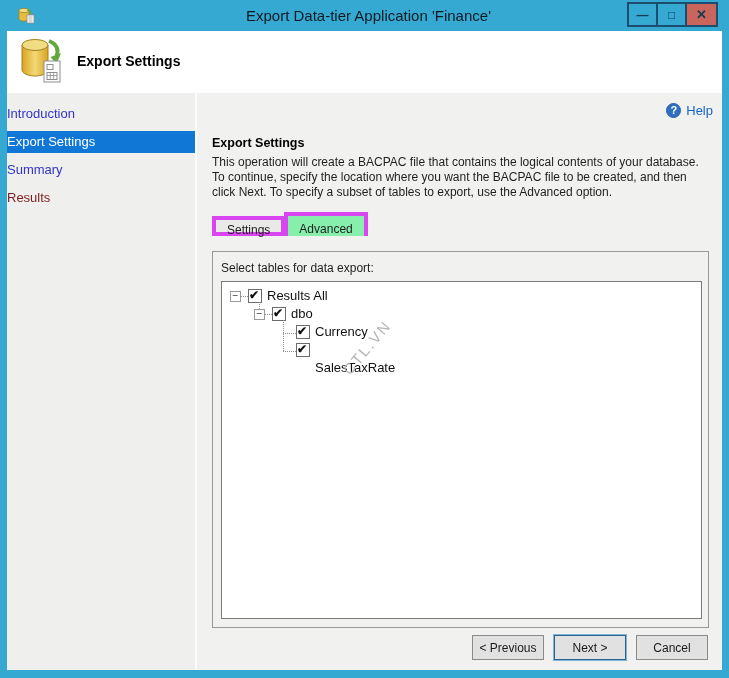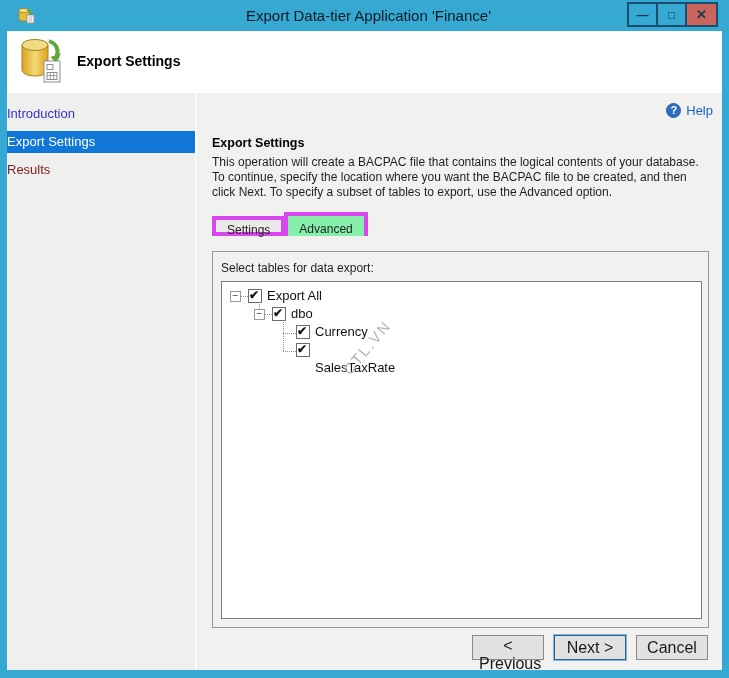--- a/index.html
+++ b/index.html
@@ -76,21 +76,21 @@
   .t-expand span { display:block; font-size:10px; line-height:8px; color:#333; }
   .tdot-h { position:absolute; height:0; border-top:1px dotted #909090; }
   .tdot-v { position:absolute; width:0; border-left:1px dotted #909090; }
 
   .watermark { position:absolute; left:112px; top:57px; transform:rotate(-50deg);
                font-size:15px; letter-spacing:2px; color:#B5B5B5; white-space:nowrap; }
 
   
   .footer-buttons { position:absolute; right:14px; bottom:10px; display:flex; gap:10px; }
   .btn { width:72px; height:25px; background:#E1E1E1; border:1px solid #8A8A8A;
-         font-size:16px; color:#1A1A1A; font-family:"Liberation Sans",sans-serif; cursor:pointer; }
+         font-size:12px; color:#1A1A1A; font-family:"Liberation Sans",sans-serif; cursor:pointer; }
   .btn.next { border:1px solid #2C628B; box-shadow:0 0 0 1px #7EB4D8; }
 </style>
 </head>
 <body>
 
 <div class="window">
 
   <div class="titlebar">
     <svg class="titlebar-icon" viewBox="0 0 19 19">
       <path d="M2 4.5 v8 c0 1.6 2.5 2.6 5 2.6 s5 -1 5 -2.6 v-8" fill="#E6BC3D" stroke="#A5821E" stroke-width="0.8"></path>
@@ -134,20 +134,21 @@
         <path d="M29 39.5 h10 M32.3 36.5 v7 M35.6 36.5 v7" stroke="#8F8F8F" stroke-width="0.8"></path>
       </svg>
       <div class="header-title">Export Settings</div>
     </div>
 
     <div class="main">
 
       <div class="sidebar">
         <div class="side-item">Introduction</div>
         <div class="side-item selected">Export Settings</div>
+        <div class="side-item">Summary</div>
         <div class="side-item disabled">Results</div>
       </div>
 
       <div class="content">
 
         <div class="help-link">
           <span class="help-icon">?</span>
           <span>Help</span>
         </div>
 
@@ -169,21 +170,21 @@
 
           <div class="treebox">
 
             <div class="t-expand" style="left:8px; top:9px;">
               <span>−</span>
             </div>
             <div class="tdot-h" style="left:19px; top:14px; width:7px;"></div>
             <div class="t-check" style="left:26px; top:7px;">
               <span>✔</span>
             </div>
-            <div class="t-label" style="left:45px; top:6px;">Export All</div>
+            <div class="t-label" style="left:45px; top:6px;">Results All</div>
 
             <div class="tdot-v" style="left:37px; top:20px; height:13px;"></div>
 
             <div class="t-expand" style="left:32px; top:27px;">
               <span>−</span>
             </div>
             <div class="tdot-h" style="left:43px; top:32px; width:7px;"></div>
             <div class="t-check" style="left:50px; top:25px;">
               <span>✔</span>
             </div>

